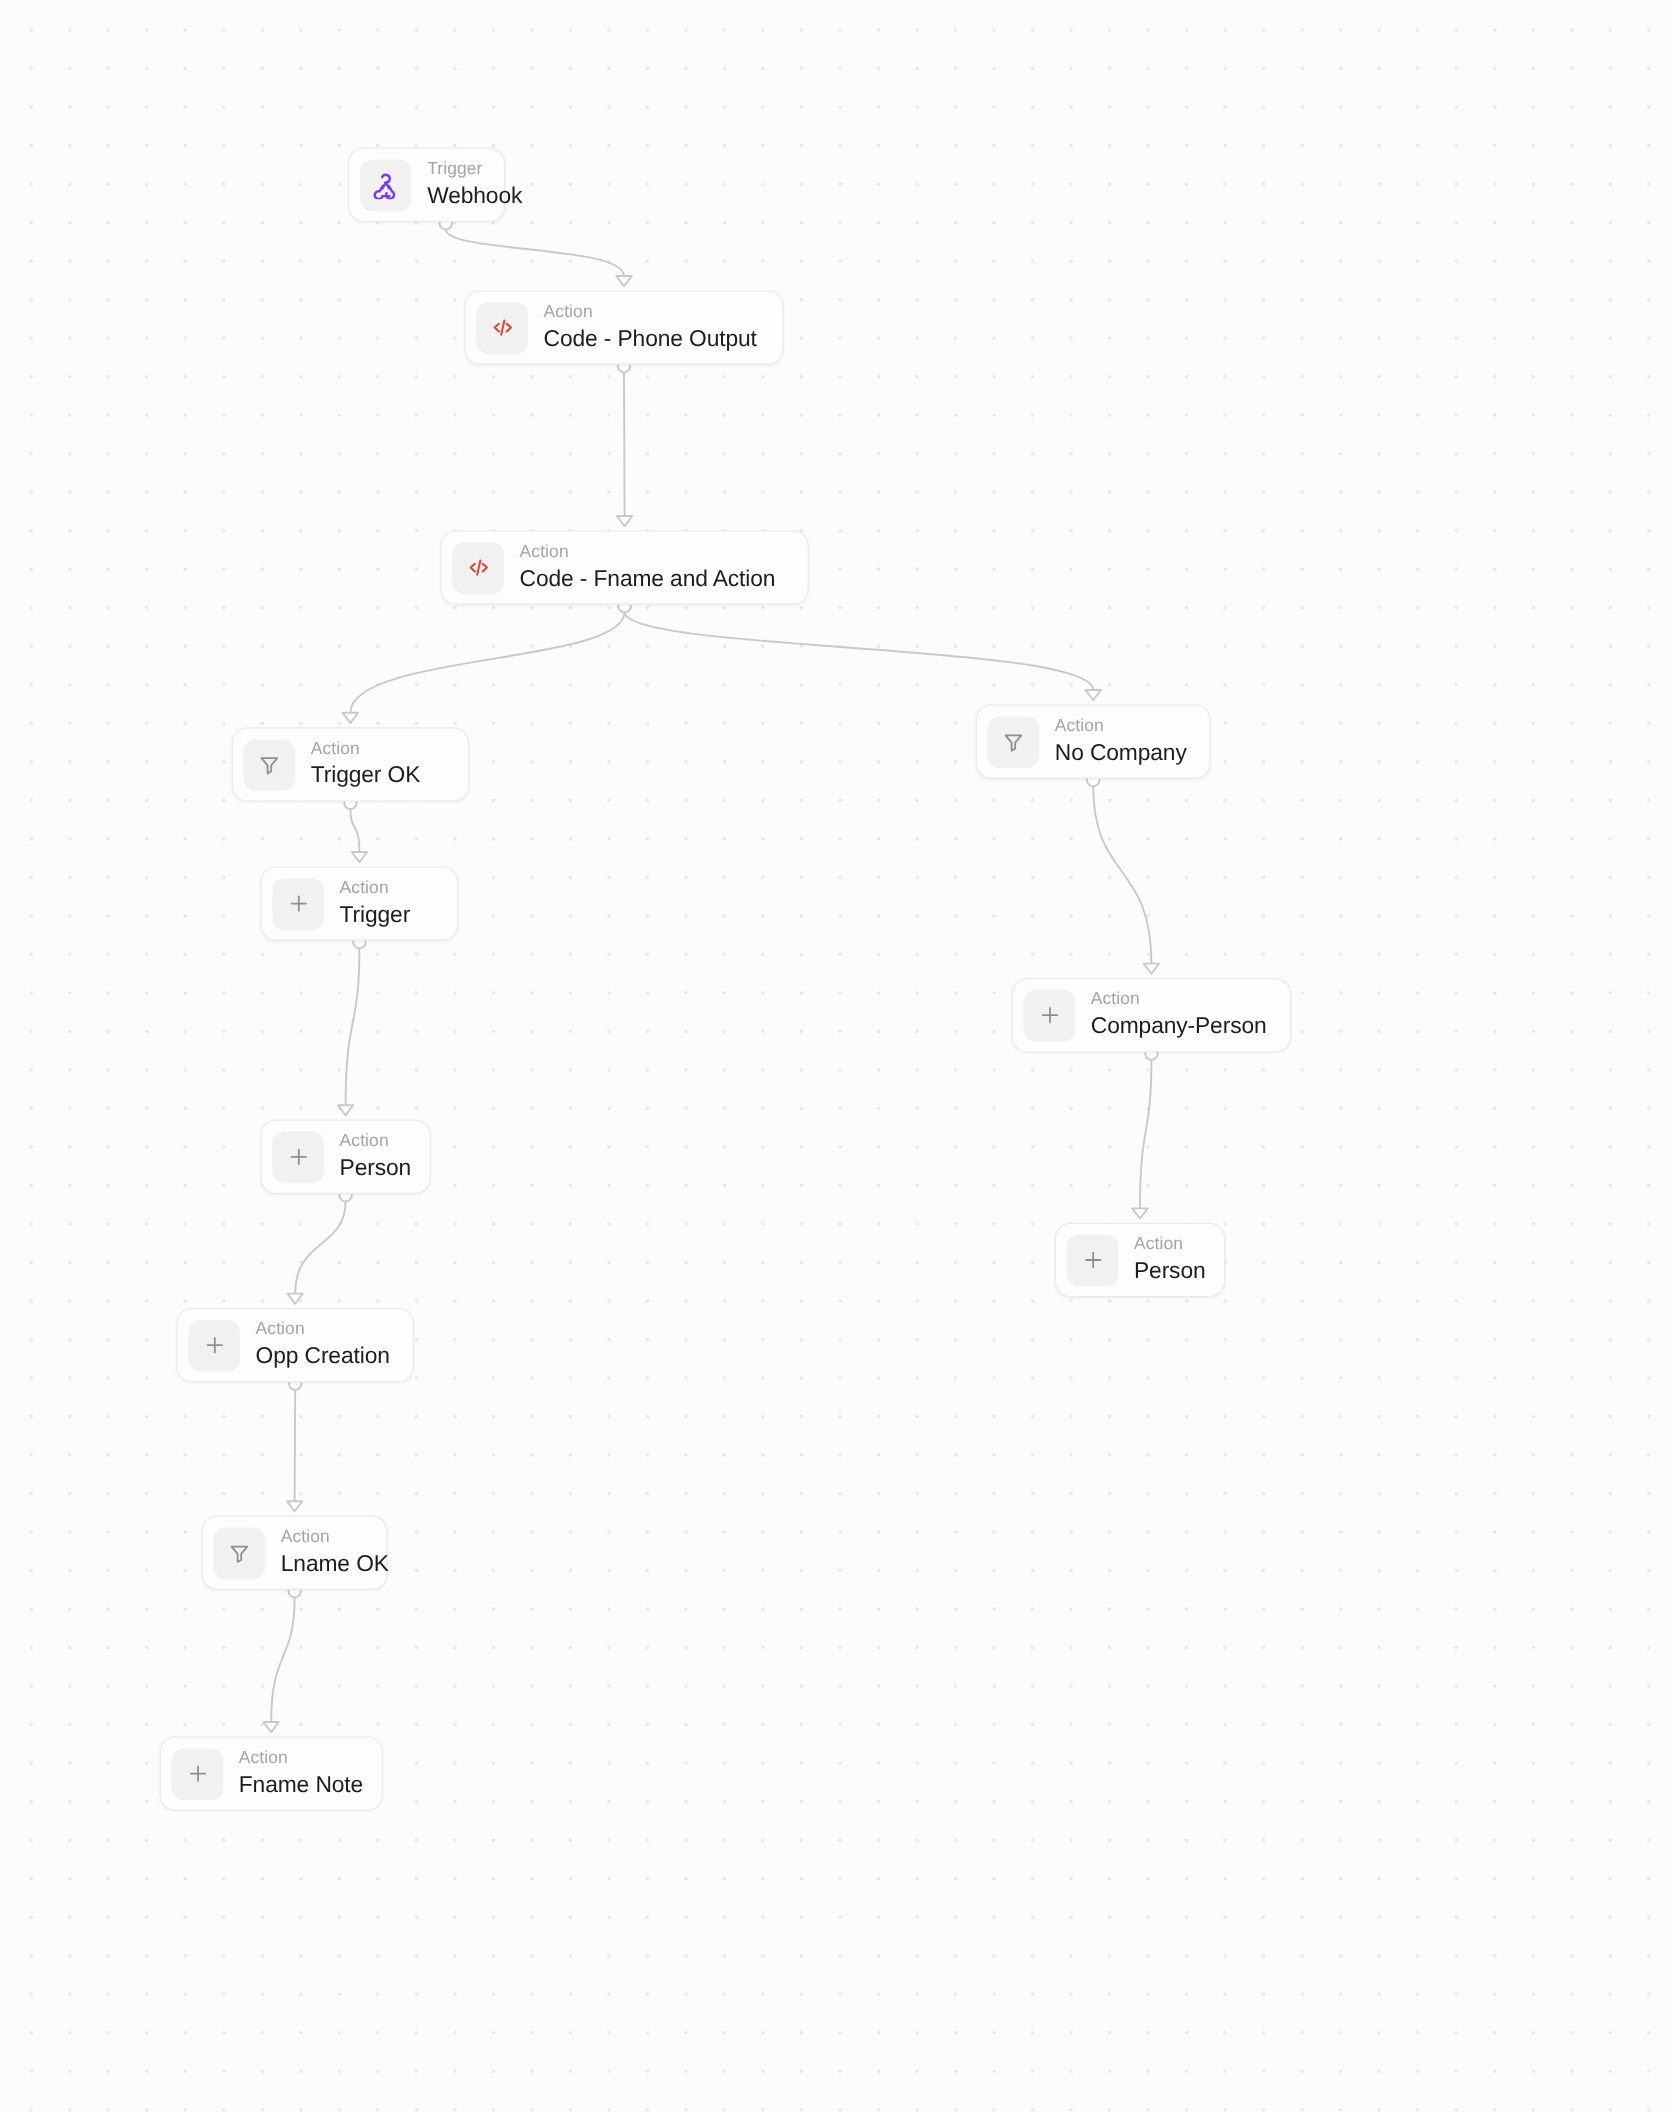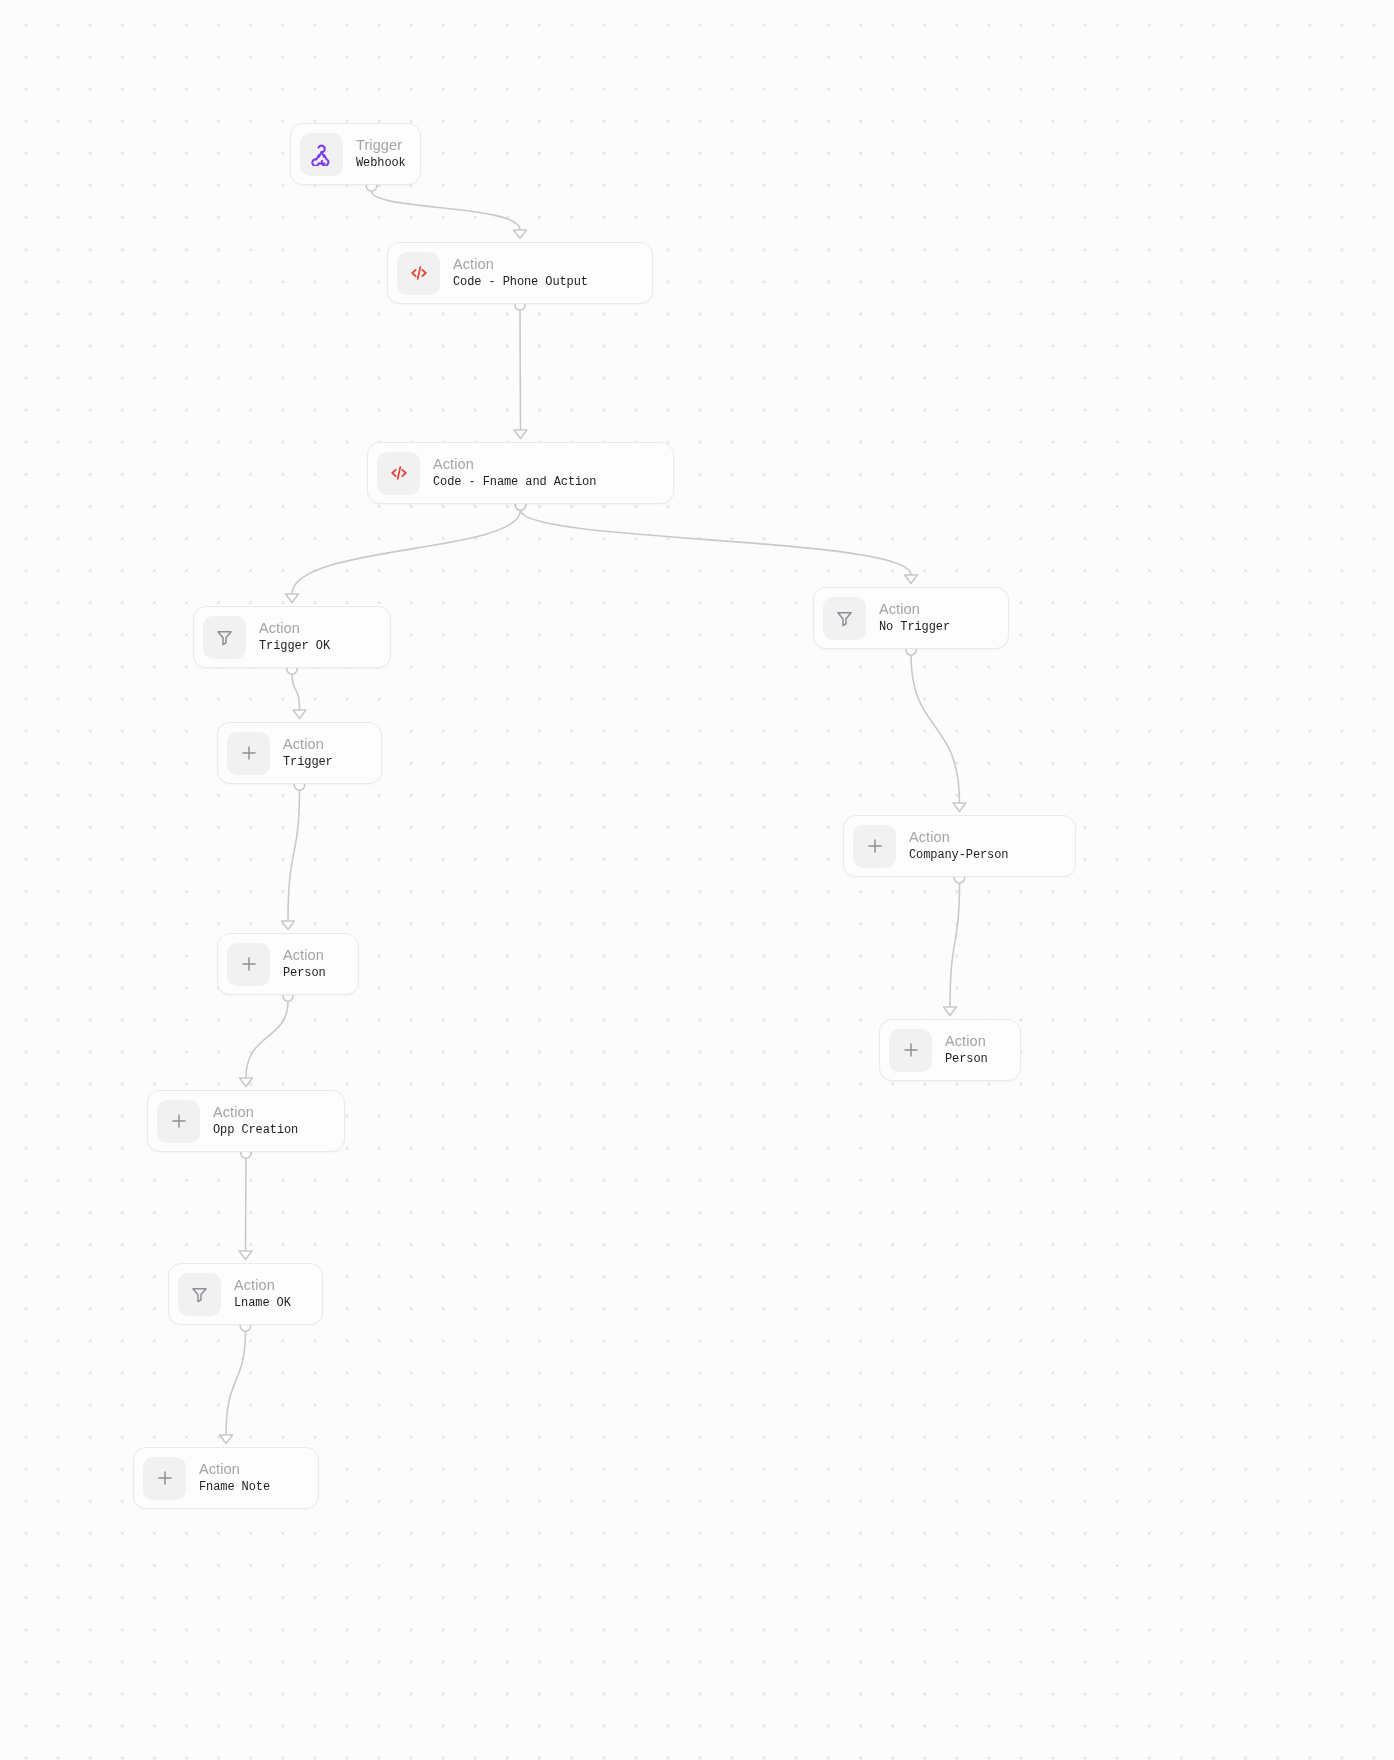--- a/index.html
+++ b/index.html
@@ -79,25 +79,24 @@
     padding-bottom: 1px;
   }
   .node-kind {
     font-size: 14.5px;
     color: #a3a3a8;
     letter-spacing: 0.1px;
     margin-bottom: 5px;
     white-space: nowrap;
   }
   .node-title {
-    font-size: 12px;
+    font-size: 19px;
     color: #1d1d20;
     letter-spacing: -0.1px;
     white-space: nowrap;
-    font-family: Liberation Mono, monospace;
   }
 </style>
 </head>
 <body>
 
 <div id="canvas">
   <svg id="edges" viewBox="0 0 1394 1760">
       <path d="M 371.5 191 C 371.5 211, 520 204, 520 230" class="edge-path"></path>
       <circle cx="371.5" cy="186" r="5.2" class="edge-dot"></circle>
       <polygon points="513.6,230 526.4,230 520,238.4" class="edge-arrow"></polygon>
@@ -187,21 +186,21 @@
         </div>
       </div>
       <div class="node" style="left: 813px; top: 587px; width: 196px;">
         <div class="node-icon">
           <svg width="21" height="21" viewBox="0 0 24 24" fill="none" stroke="#8e8e94" stroke-width="1.7" stroke-linecap="round" stroke-linejoin="round">
             <path d="M4.5 5.5h15l-5.8 6.9v5.6l-3.4 2.1v-7.7z"></path>
           </svg>
         </div>
         <div class="node-text">
           <div class="node-kind">Action</div>
-          <div class="node-title">No Trigger</div>
+          <div class="node-title">No Company</div>
         </div>
       </div>
       <div class="node" style="left: 217px; top: 722px; width: 165px;">
         <div class="node-icon">
           <svg width="20" height="20" viewBox="0 0 24 24" fill="none" stroke="#8e8e94" stroke-width="1.8" stroke-linecap="round">
             <line x1="12" y1="4.8" x2="12" y2="19.2"></line>
             <line x1="4.8" y1="12" x2="19.2" y2="12"></line>
           </svg>
         </div>
         <div class="node-text">

